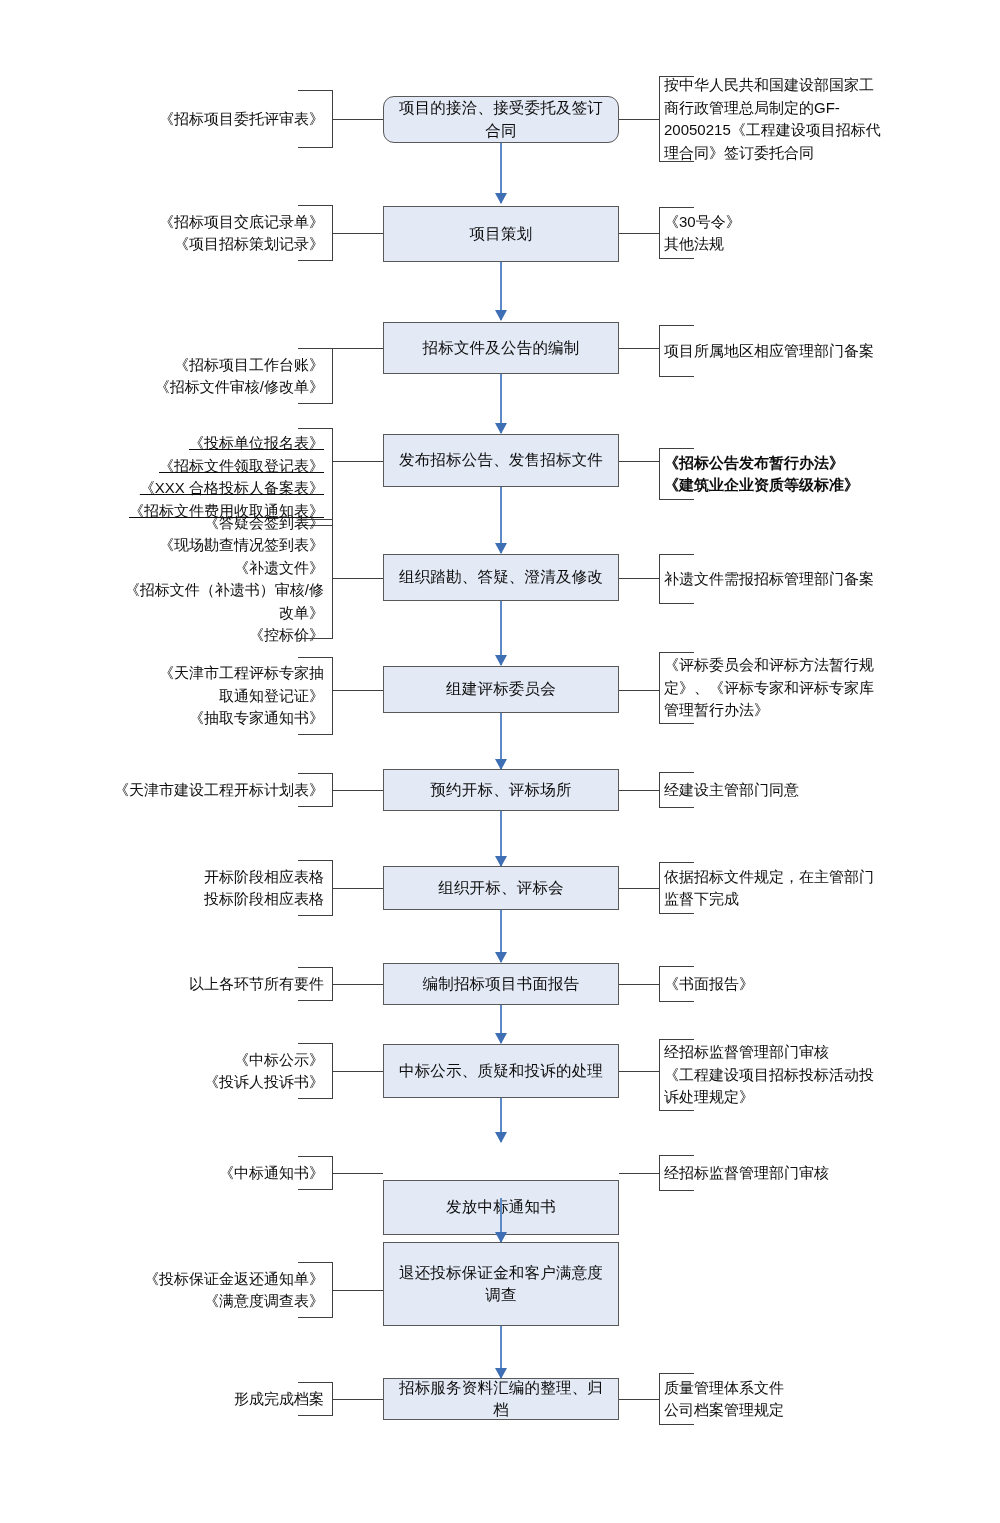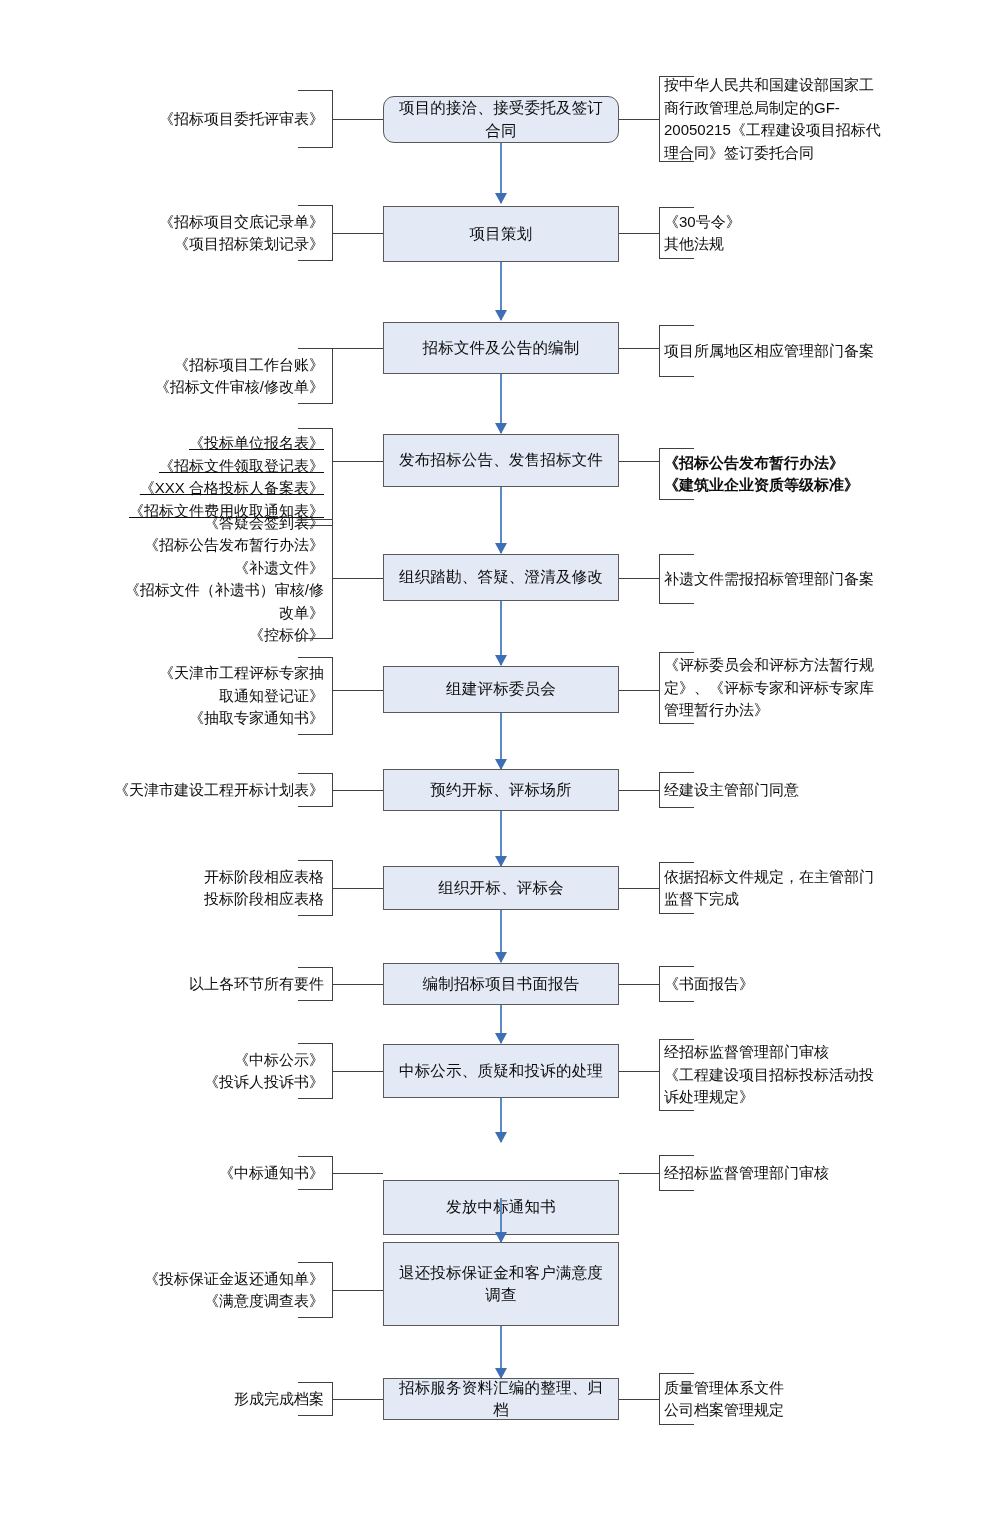--- a/index.html
+++ b/index.html
@@ -144,21 +144,21 @@
     <span class="cap-t"></span>
     <span>《招标公告发布暂行办法》
 《建筑业企业资质等级标准》</span>
     <span class="cap-b"></span>
   </div>
   <div class="arrow" style="left:500px;top:487px;height:66px;"></div>
 
   <div class="note note-left" style="left:120px;top:519px;width:213px;height:120px;">
     <span class="cap-t"></span>
     <span>《答疑会签到表》
-《招标公告发布暂行办法》
+《现场勘查情况签到表》
 《补遗文件》
 《招标文件（补遗书）审核/修改单》
 《控标价》</span>
     <span class="cap-b"></span>
   </div>
   <div class="conn" style="left:333px;top:578px;width:50px;"></div>
   <div class="pbox" style="left:383px;top:554px;width:236px;height:47px;">组织踏勘、答疑、澄清及修改</div>
   <div class="conn" style="left:619px;top:578px;width:40px;"></div>
   <div class="note note-right" style="left:659px;top:554px;width:224px;height:50px;">
     <span class="cap-t"></span>

